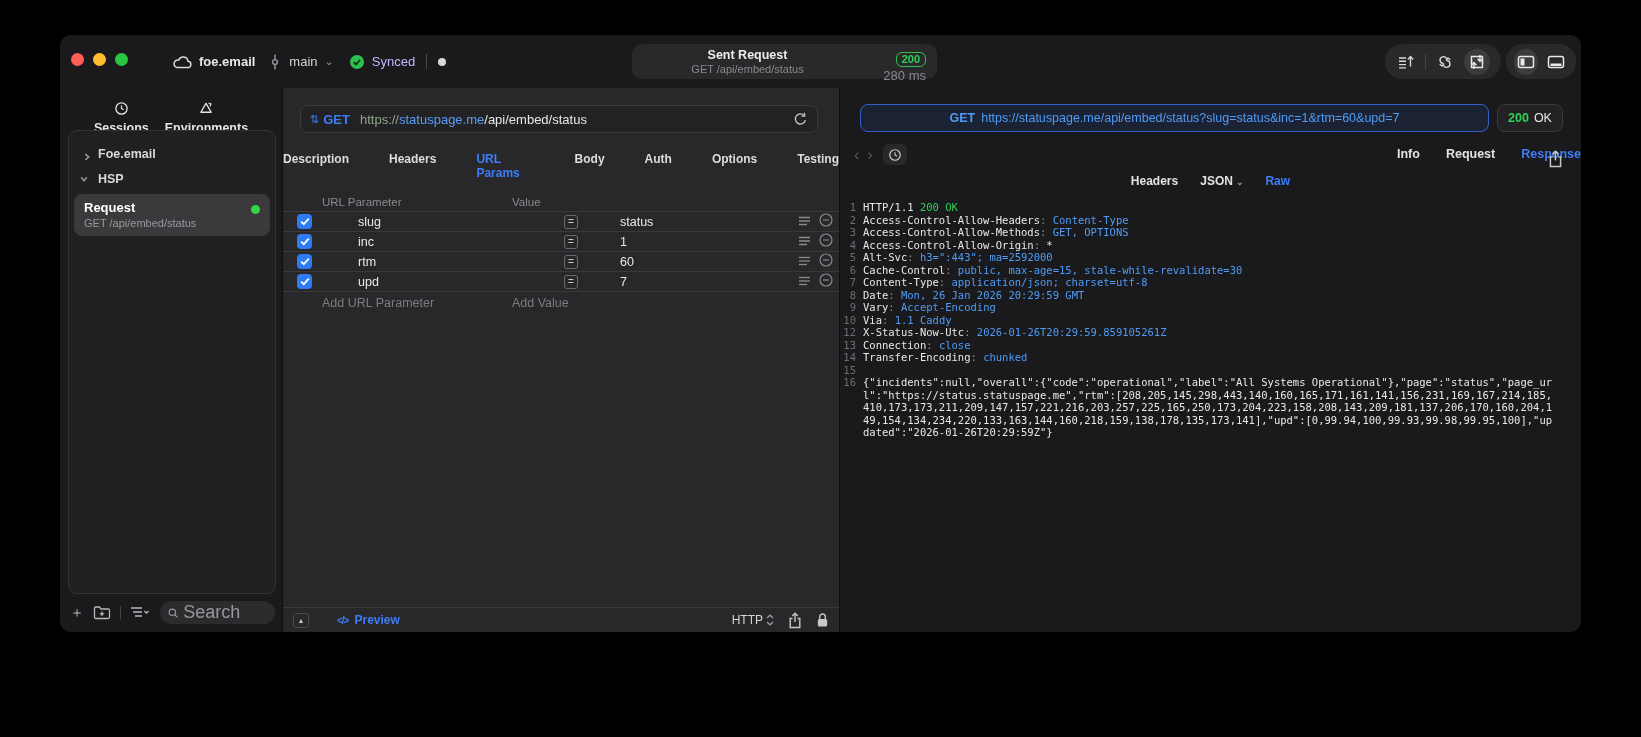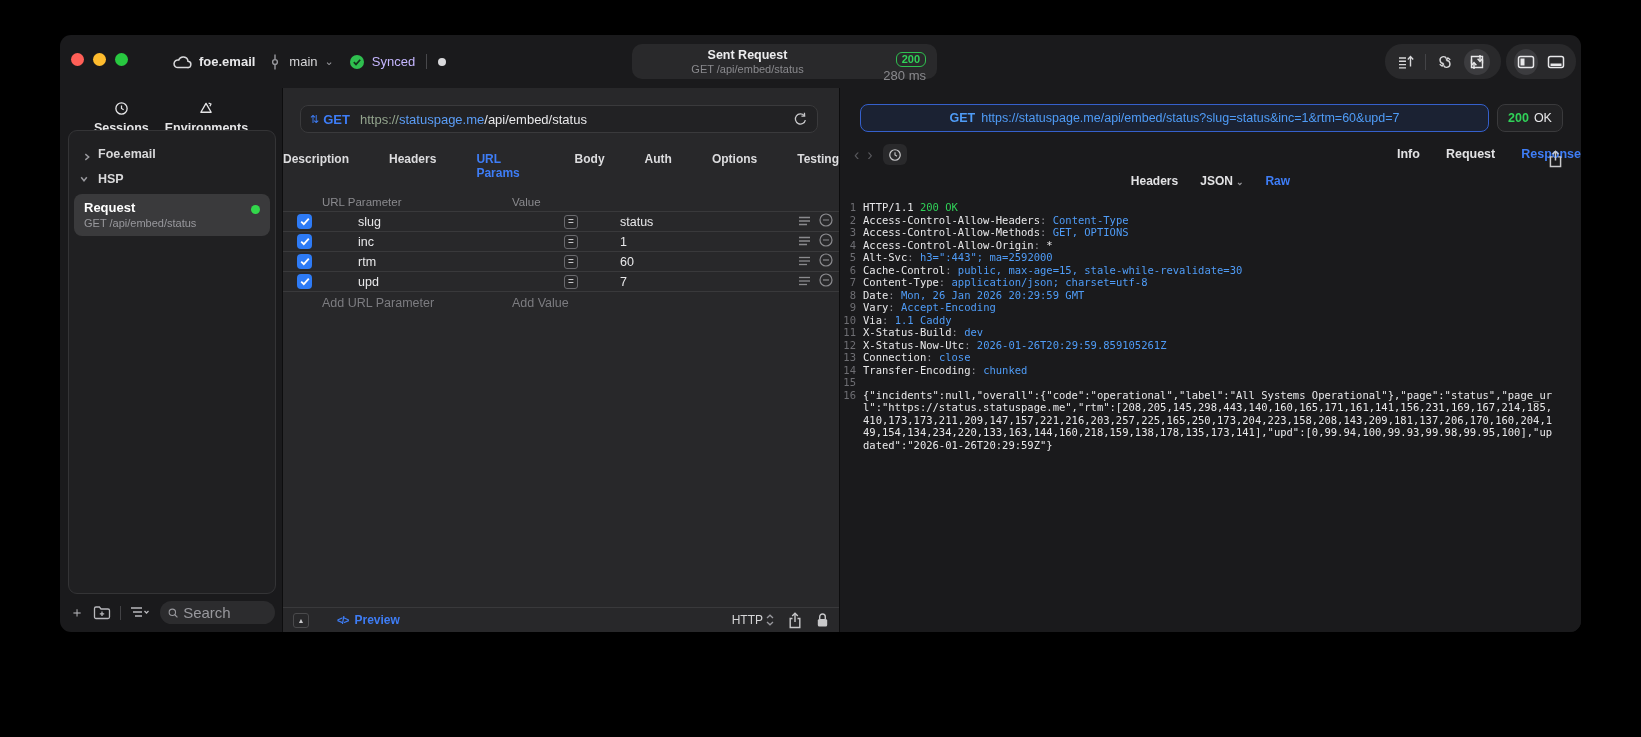--- a/index.html
+++ b/index.html
@@ -44,21 +44,21 @@
   .tree-row { display:flex; align-items:center; gap:7px; height:25px; padding-left:14px; color:#d8d8da; font-size:12.5px; font-weight:600; }
   .tree-chev { width:8px; height:8px; flex-shrink:0; }
   .tree-chev.exp { transform:rotate(90deg); }
   .req-card { margin:3px 5px 0; background:#3a3a3c; border-radius:8px; padding:6px 10px 7px; position:relative; }
   .req-card-title { font-size:13px; font-weight:600; color:#fff; }
   .req-card-sub { font-size:11px; color:#98989d; margin-top:2px; }
   .req-card-dot { position:absolute; right:10px; top:11px; width:9px; height:9px; border-radius:50%; background:#32d74b; }
   .side-footer { position:absolute; left:10px; right:7px; bottom:8px; display:flex; align-items:center; gap:9px; }
   .sf-sep { width:1px; height:14px; background:#424245; }
   .search-pill { flex:1; height:23px; background:#2c2c2e; border-radius:12px; display:flex; align-items:center; padding:0 8px; gap:5px; }
-  .search-pill input { background:transparent; border:0; outline:0; color:#e8e8ea; font-size:15px; width:100%; font-family:"Liberation Sans",sans-serif; }
+  .search-pill input { background:transparent; border:0; outline:0; color:#e8e8ea; font-size:18px; width:100%; font-family:"Liberation Sans",sans-serif; }
   .search-pill input::placeholder { color:#98989d; }
 
   
   .reqpanel { position:absolute; top:53px; left:222px; width:558px; bottom:0; background:#28282a; border-left:1px solid #0d0d0e; border-right:1px solid #0d0d0e; }
   .url-field { margin:17px 21px 0 17px; height:28px; background:#222224; border:1px solid #3a3a3c; border-radius:8px; display:flex; align-items:center; padding:0 9px; font-size:13px; gap:4px; }
   .uf-updown { color:#3e7df6; font-size:11px; }
   .uf-method { color:#3e7df6; font-weight:700; margin-right:6px; }
   .uf-scheme { color:#93a48d; }
   .uf-host { color:#5b9df6; }
   .uf-path { color:#e8e8ea; }
@@ -494,24 +494,20 @@
         </div>
         <div class="code-line">
           <span class="ln">9</span>
           <div class="ct"><span class="ck">Vary</span><span class="cc">: </span><span class="cv">Accept-Encoding</span></div>
         </div>
         <div class="code-line">
           <span class="ln">10</span>
           <div class="ct"><span class="ck">Via</span><span class="cc">: </span><span class="cv">1.1 Caddy</span></div>
         </div>
         <div class="code-line">
-          <span class="ln">11</span>
-          <div class="ct"><span class="ck">X-Status-Build</span><span class="cc">: </span><span class="cv">dev</span></div>
-        </div>
-        <div class="code-line">
           <span class="ln">12</span>
           <div class="ct"><span class="ck">X-Status-Now-Utc</span><span class="cc">: </span><span class="cv">2026-01-26T20:29:59.859105261Z</span></div>
         </div>
         <div class="code-line">
           <span class="ln">13</span>
           <div class="ct"><span class="ck">Connection</span><span class="cc">: </span><span class="cv">close</span></div>
         </div>
         <div class="code-line">
           <span class="ln">14</span>
           <div class="ct"><span class="ck">Transfer-Encoding</span><span class="cc">: </span><span class="cv">chunked</span></div>

